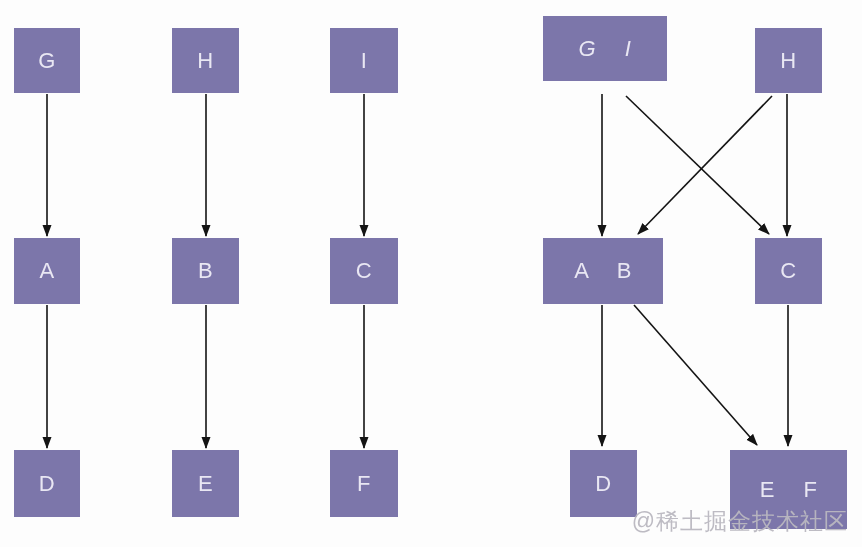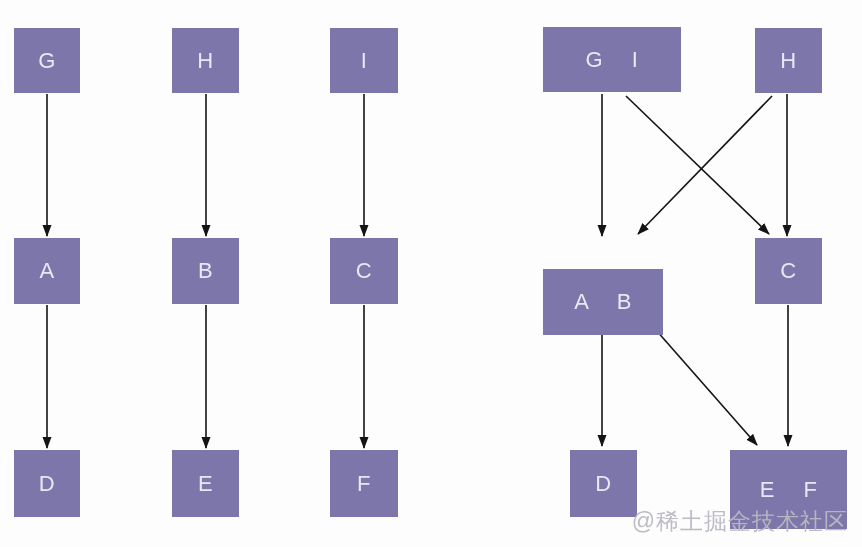--- a/index.html
+++ b/index.html
@@ -74,21 +74,21 @@
   <div id="nodes">
       <div class="node" style="left: 14px; top: 28px; width: 66px; height: 65px;">G</div>
       <div class="node" style="left: 172px; top: 28px; width: 67px; height: 65px;">H</div>
       <div class="node" style="left: 330px; top: 28px; width: 68px; height: 65px;">I</div>
       <div class="node" style="left: 14px; top: 238px; width: 66px; height: 66px;">A</div>
       <div class="node" style="left: 172px; top: 238px; width: 67px; height: 66px;">B</div>
       <div class="node" style="left: 330px; top: 238px; width: 68px; height: 66px;">C</div>
       <div class="node" style="left: 14px; top: 450px; width: 66px; height: 67px;">D</div>
       <div class="node" style="left: 172px; top: 450px; width: 67px; height: 67px;">E</div>
       <div class="node" style="left: 330px; top: 450px; width: 68px; height: 67px;">F</div>
-      <div class="node" style="left: 543px; top: 27px; width: 138px; height: 65px;">G I</div>
+      <div class="node" style="left: 543px; top: 16px; width: 124px; height: 65px; font-style: italic;">G I</div>
       <div class="node" style="left: 755px; top: 28px; width: 67px; height: 65px;">H</div>
-      <div class="node" style="left: 543px; top: 238px; width: 120px; height: 66px; margin-top: 31px;">A B</div>
+      <div class="node" style="left: 543px; top: 238px; width: 120px; height: 66px;">A B</div>
       <div class="node" style="left: 755px; top: 238px; width: 67px; height: 66px;">C</div>
       <div class="node" style="left: 570px; top: 450px; width: 67px; height: 67px;">D</div>
       <div class="node" style="left: 730px; top: 450px; width: 117px; height: 79px;">E F</div>
     </div>
   <div id="watermark">@稀土掘金技术社区</div>
 </div>
 
 </body></html>

